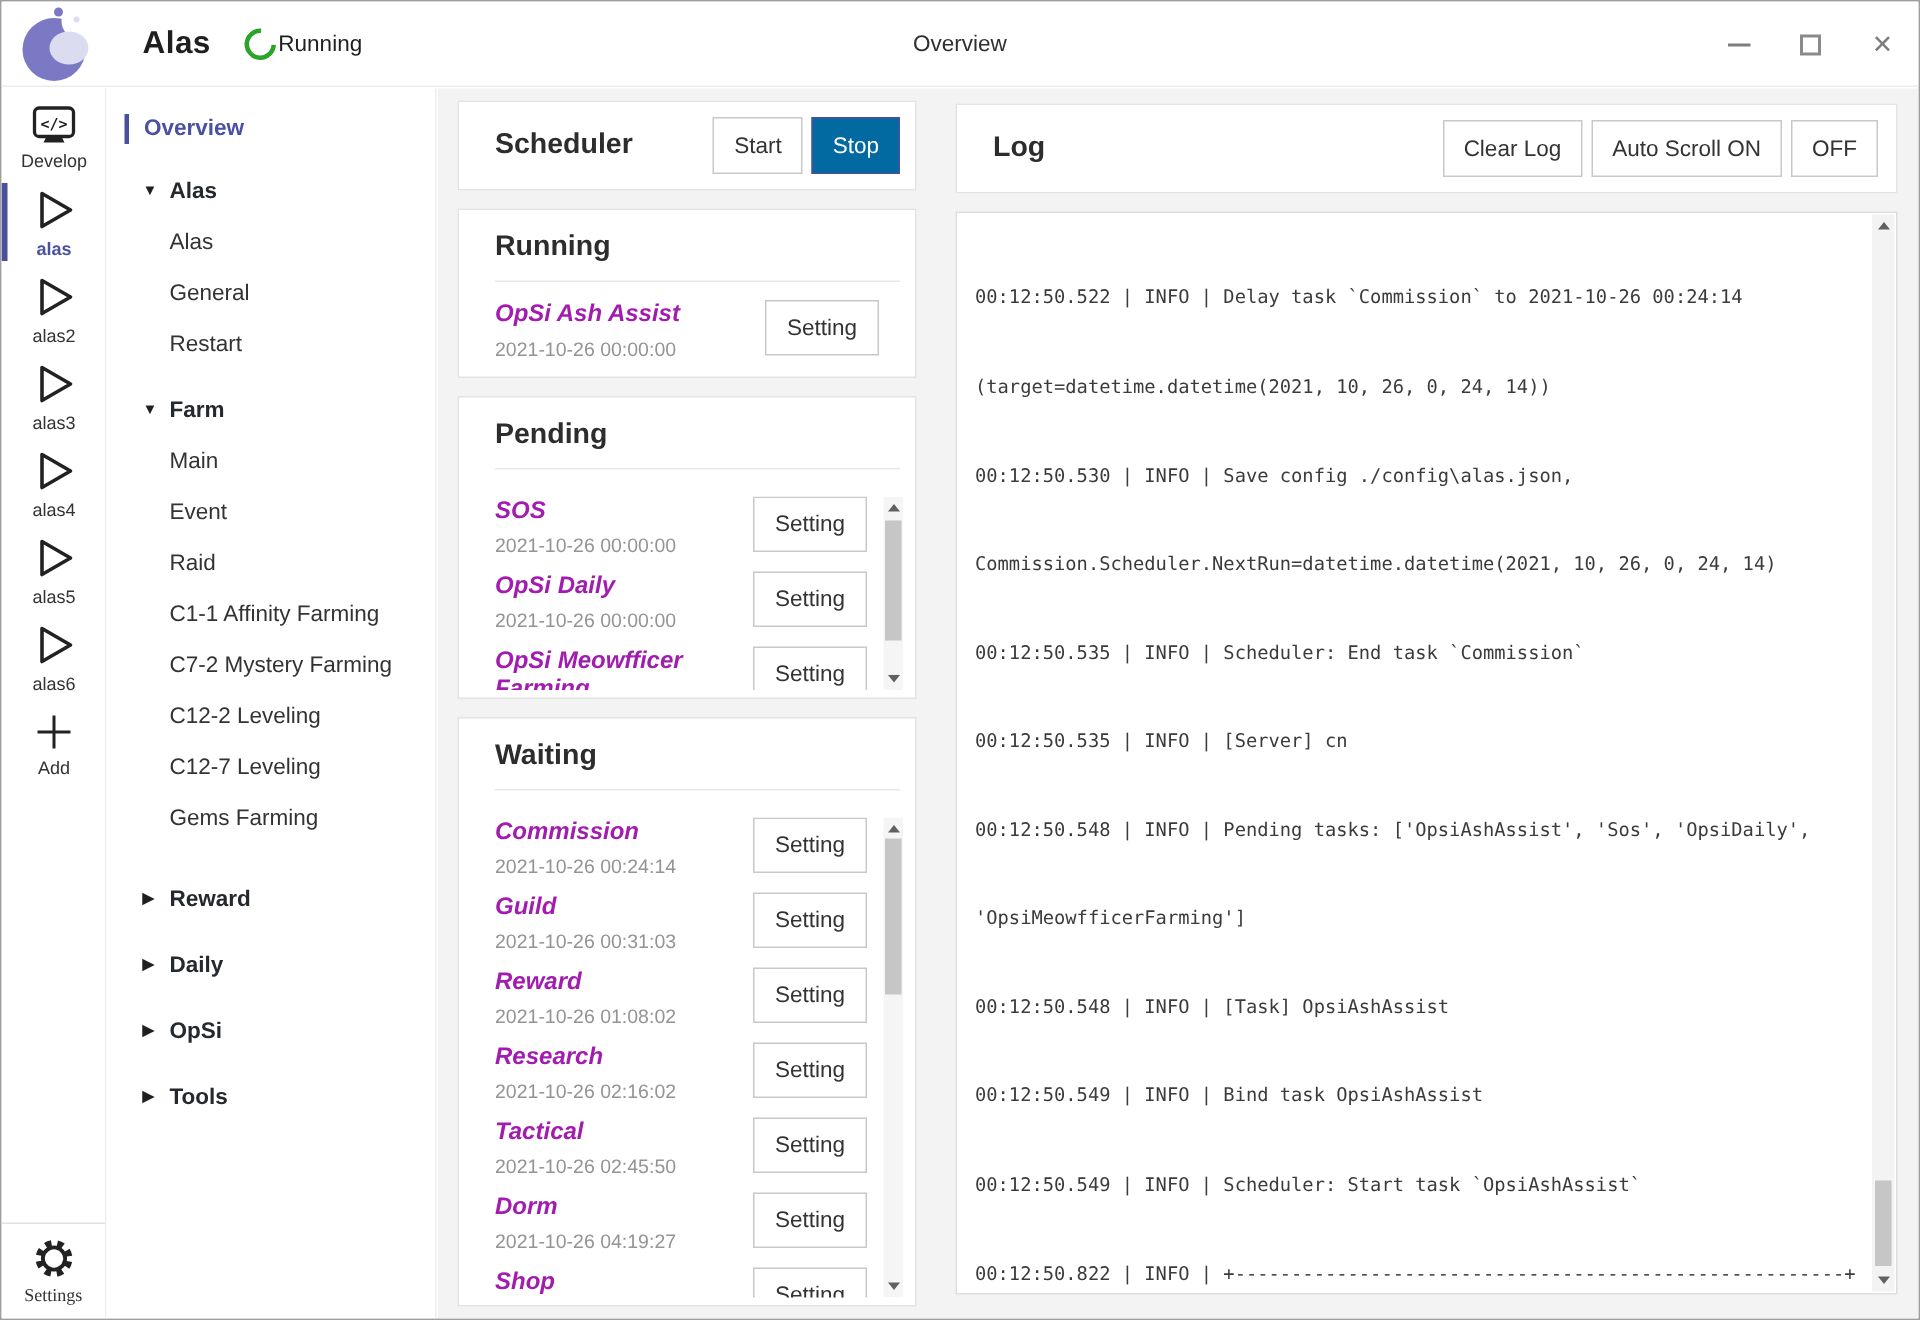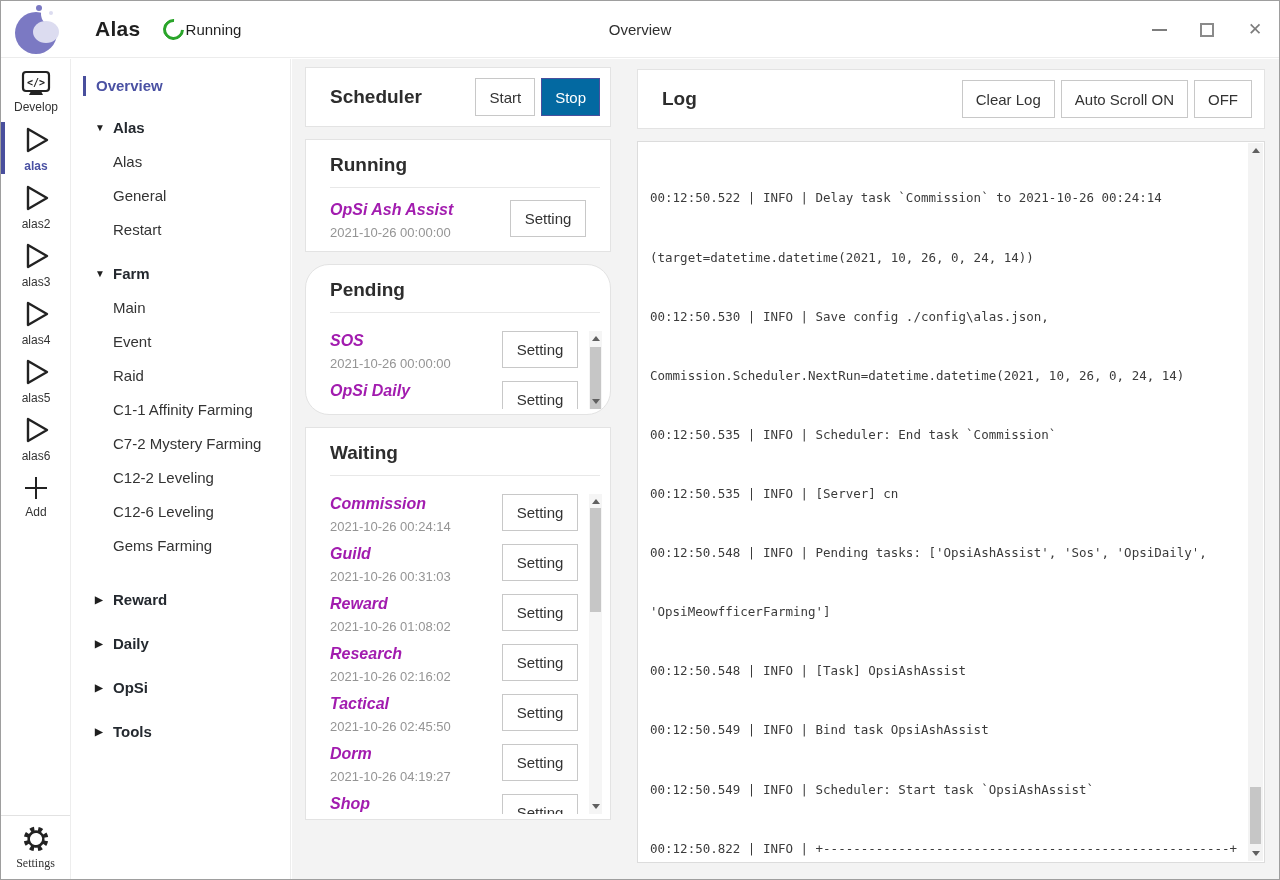--- a/index.html
+++ b/index.html
@@ -52,21 +52,21 @@
   .card-title { font-size:19px; font-weight:600; color:#2d2d2d; flex:1; }
 
   .btn { display:inline-flex; align-items:center; justify-content:center; height:38px; padding:0 13px; background:#fff; border:1px solid #c8c8c8; font-size:15px; color:#333; font-family:"Liberation Sans",sans-serif; cursor:pointer; }
   .btn-primary { background:#0369a1; border:1px solid #494f9d; color:#fff; }
   .btn + .btn { margin-left:6px; }
 
   .task-card { margin-top:12px; position:relative; padding:14px 10px 0 24px; }
   .task-card .card-title { flex:none; }
   .task-card hr { border:none; border-top:1px solid #e8e8e8; margin:11px 0 12px 0; }
   .run-card { height:113px; }
-  .pend-card { height:151px;border-radius:24px; }
+  .pend-card { height:202px; }
   .wait-card { height:393px; }
 
   .scroll-region { position:absolute; left:24px; right:8px; top:66px; bottom:5px; overflow:hidden; }
   .scroll-items { padding-right:24px; }
   .task-row { display:flex; justify-content:space-between; align-items:flex-start; height:50px; }
   .task-name { font-size:16px; font-weight:600; color:#a21caf; line-height:19px; width:168px;font-style:italic; }
   .task-time { font-size:13px; color:#949494; margin-top:6px; }
   .btn-setting { width:76px; height:37px; padding:0; flex:0 0 auto; }
 
   .vscroll { position:absolute; right:0; top:0; bottom:0; width:13px; background:#f5f5f5; cursor:pointer; }
@@ -197,21 +197,21 @@
     <div class="nav-group">
       <span class="caret down"></span>
       <span>Farm</span>
     </div>
     <div class="nav-sub">Main</div>
     <div class="nav-sub">Event</div>
     <div class="nav-sub">Raid</div>
     <div class="nav-sub">C1-1 Affinity Farming</div>
     <div class="nav-sub">C7-2 Mystery Farming</div>
     <div class="nav-sub">C12-2 Leveling</div>
-    <div class="nav-sub">C12-6 Leveling</div>
+    <div class="nav-sub">C12-7 Leveling</div>
     <div class="nav-sub">Gems Farming</div>
 
     <div class="nav-group gap">
       <span class="caret right"></span>
       <span>Reward</span>
     </div>
     <div class="nav-group">
       <span class="caret right"></span>
       <span>Daily</span>
     </div>

